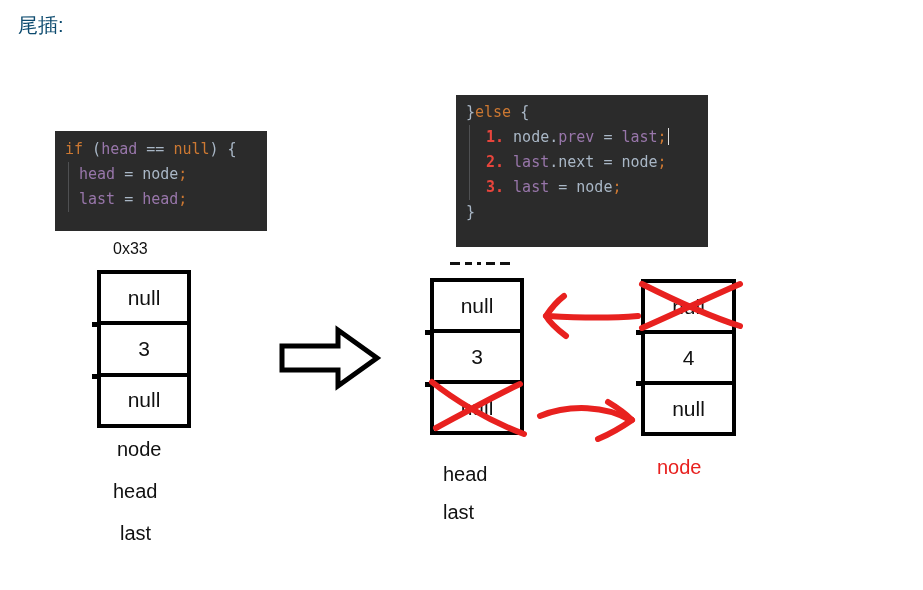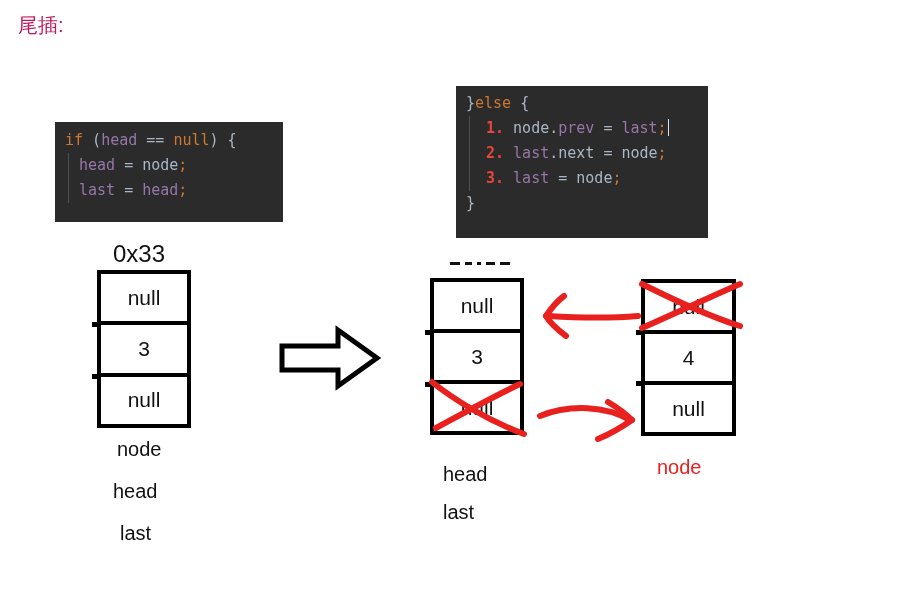--- a/index.html
+++ b/index.html
@@ -16,38 +16,39 @@
     color: #000000;
   }
 
   
   .page-title {
     position: absolute;
     left: 18px;
     top: 12px;
     font-size: 20px;
     line-height: 26px;
-    color: #be185d;
+    color: #0c4a6e;
     white-space: pre;
   }
 
   
   .code-block {
     position: absolute;
     background: #2b2b2b;
     font-family: "DejaVu Sans Mono", "Liberation Mono", monospace;
     font-size: 15px;
     line-height: 25px;
     white-space: pre;
     overflow: hidden;
+    margin-top: 9px;
   }
   .code-block.left {
     left: 55px;
     top: 122px;
-    width: 228px;
+    width: 212px;
     height: 94px;
     padding: 6px 0 0 0;
   }
   .code-block.right {
     left: 456px;
     top: 86px;
     width: 252px;
     height: 147px;
     padding: 5px 0 0 0;
   }
@@ -116,21 +117,21 @@
     color: #111111;
     position: relative;
     box-sizing: border-box;
   }
   .node-cell + .node-cell {
     border-top: 4px solid #000000;
   }
 
   .addr-label {
     position: absolute;
-    font-size: 24px;
+    font-size: 16px;
     color: #111111;
     white-space: pre;
   }
   .below-label {
     position: absolute;
     font-size: 20px;
     color: #111111;
     white-space: pre;
   }
   .below-label.red { color: #e8211f; }

